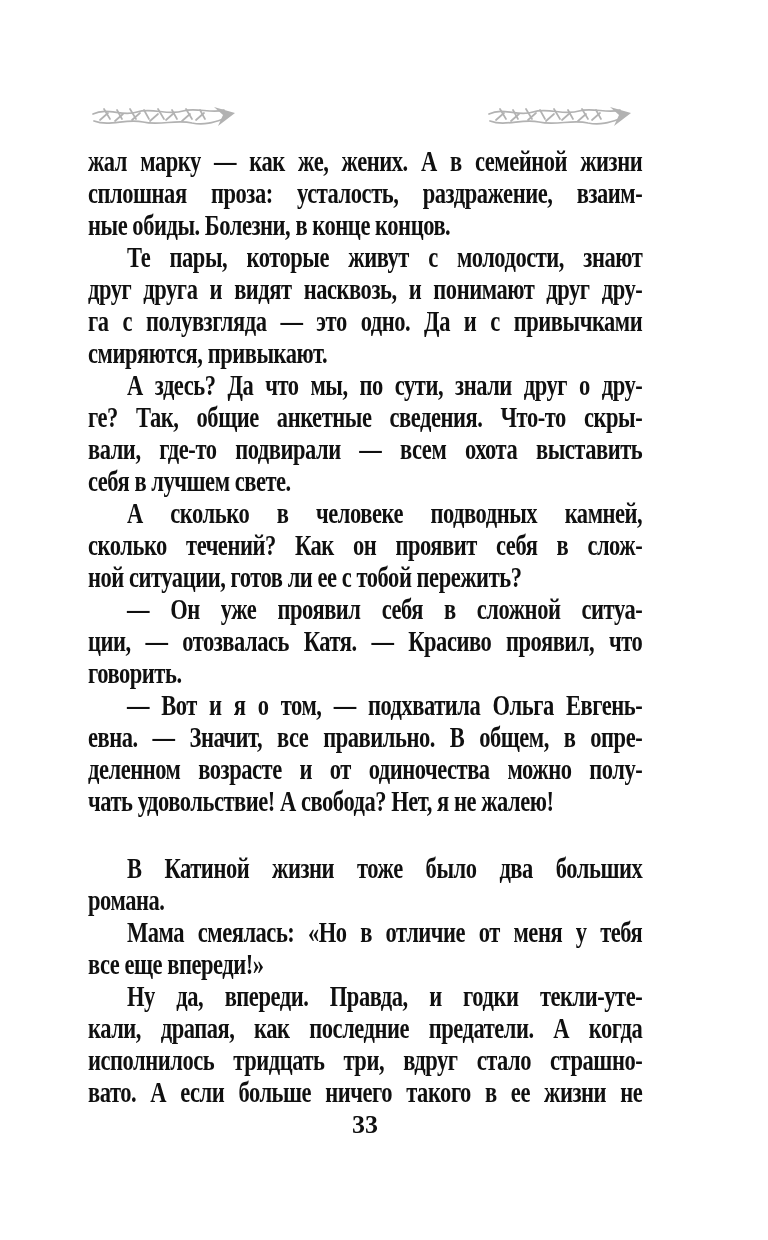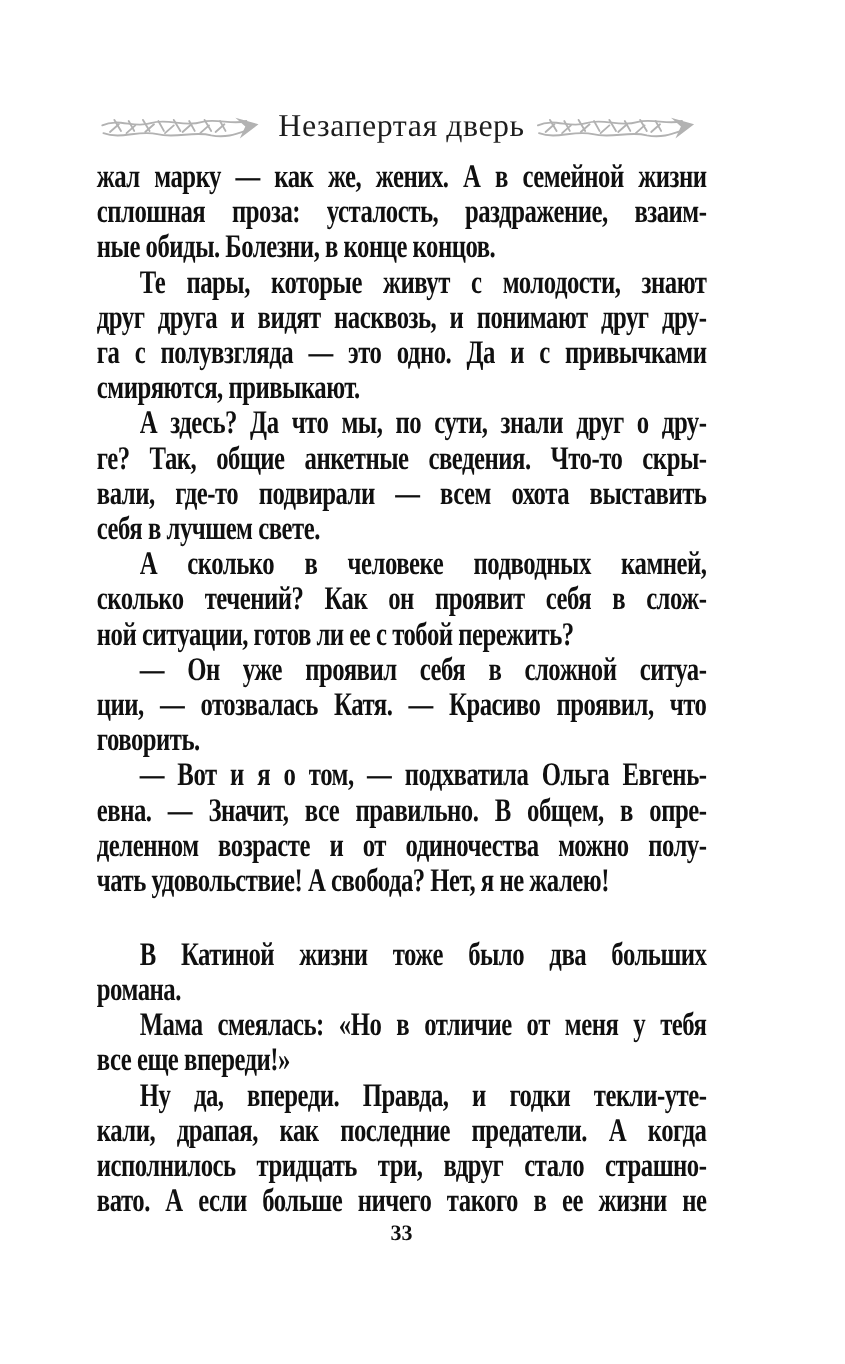--- a/index.html
+++ b/index.html
@@ -47,42 +47,41 @@
     text-align-last:justify;
   }
   .line.indent{text-indent:52px;}
   .line.para-end{text-align-last:left;}
   .spacer{height:35px;}
   .footer-page-number{
     position:absolute;
     left:88px;top:1110px;width:554px;
     text-align:center;
     font-weight:bold;
-    font-size:20px;
+    font-size:26px;
     color:var(--text-color,#101010);
   }
 </style>
 </head>
 <body>
 
 <div class="page">
 
   <span class="ornament left">
     <svg width="148" height="30" viewBox="0 0 148 30" xmlns="http://www.w3.org/2000/svg">
       <g stroke="currentColor" fill="none" stroke-width="1.7" stroke-linecap="round">
         <path d="M3,13 C 18,6 32,16 47,11 C 62,6 78,15 93,10 C 106,6 122,13 134,9"></path>
         <path d="M4,20 C 20,26 36,17 53,21 C 70,25 86,18 102,22 C 116,25 127,20 136,17"></path>
         <path d="M14,8 l6,10 M27,9 l5,9 M40,8 l6,10 M54,9 l5,9 M68,8 l6,10 M82,9 l5,9 M96,8 l6,10 M110,9 l5,9"></path>
         <path d="M10,19 l8,-7 M25,20 l8,-7 M42,19 l8,-7 M60,20 l8,-7 M76,19 l8,-7 M92,20 l8,-7 M106,19 l8,-7"></path>
       </g>
       <path d="M124,6 L145,12 L128,25 L133,14 Z" fill="currentColor" stroke="none"></path>
     </svg>
   </span>
 
-  <div class="header-title">Незапертая дверь</div>
 
   <span class="ornament right">
     <svg width="148" height="30" viewBox="0 0 148 30" xmlns="http://www.w3.org/2000/svg">
       <g stroke="currentColor" fill="none" stroke-width="1.7" stroke-linecap="round">
         <path d="M3,13 C 18,6 32,16 47,11 C 62,6 78,15 93,10 C 106,6 122,13 134,9"></path>
         <path d="M4,20 C 20,26 36,17 53,21 C 70,25 86,18 102,22 C 116,25 127,20 136,17"></path>
         <path d="M14,8 l6,10 M27,9 l5,9 M40,8 l6,10 M54,9 l5,9 M68,8 l6,10 M82,9 l5,9 M96,8 l6,10 M110,9 l5,9"></path>
         <path d="M10,19 l8,-7 M25,20 l8,-7 M42,19 l8,-7 M60,20 l8,-7 M76,19 l8,-7 M92,20 l8,-7 M106,19 l8,-7"></path>
       </g>
       <path d="M124,6 L145,12 L128,25 L133,14 Z" fill="currentColor" stroke="none"></path>

